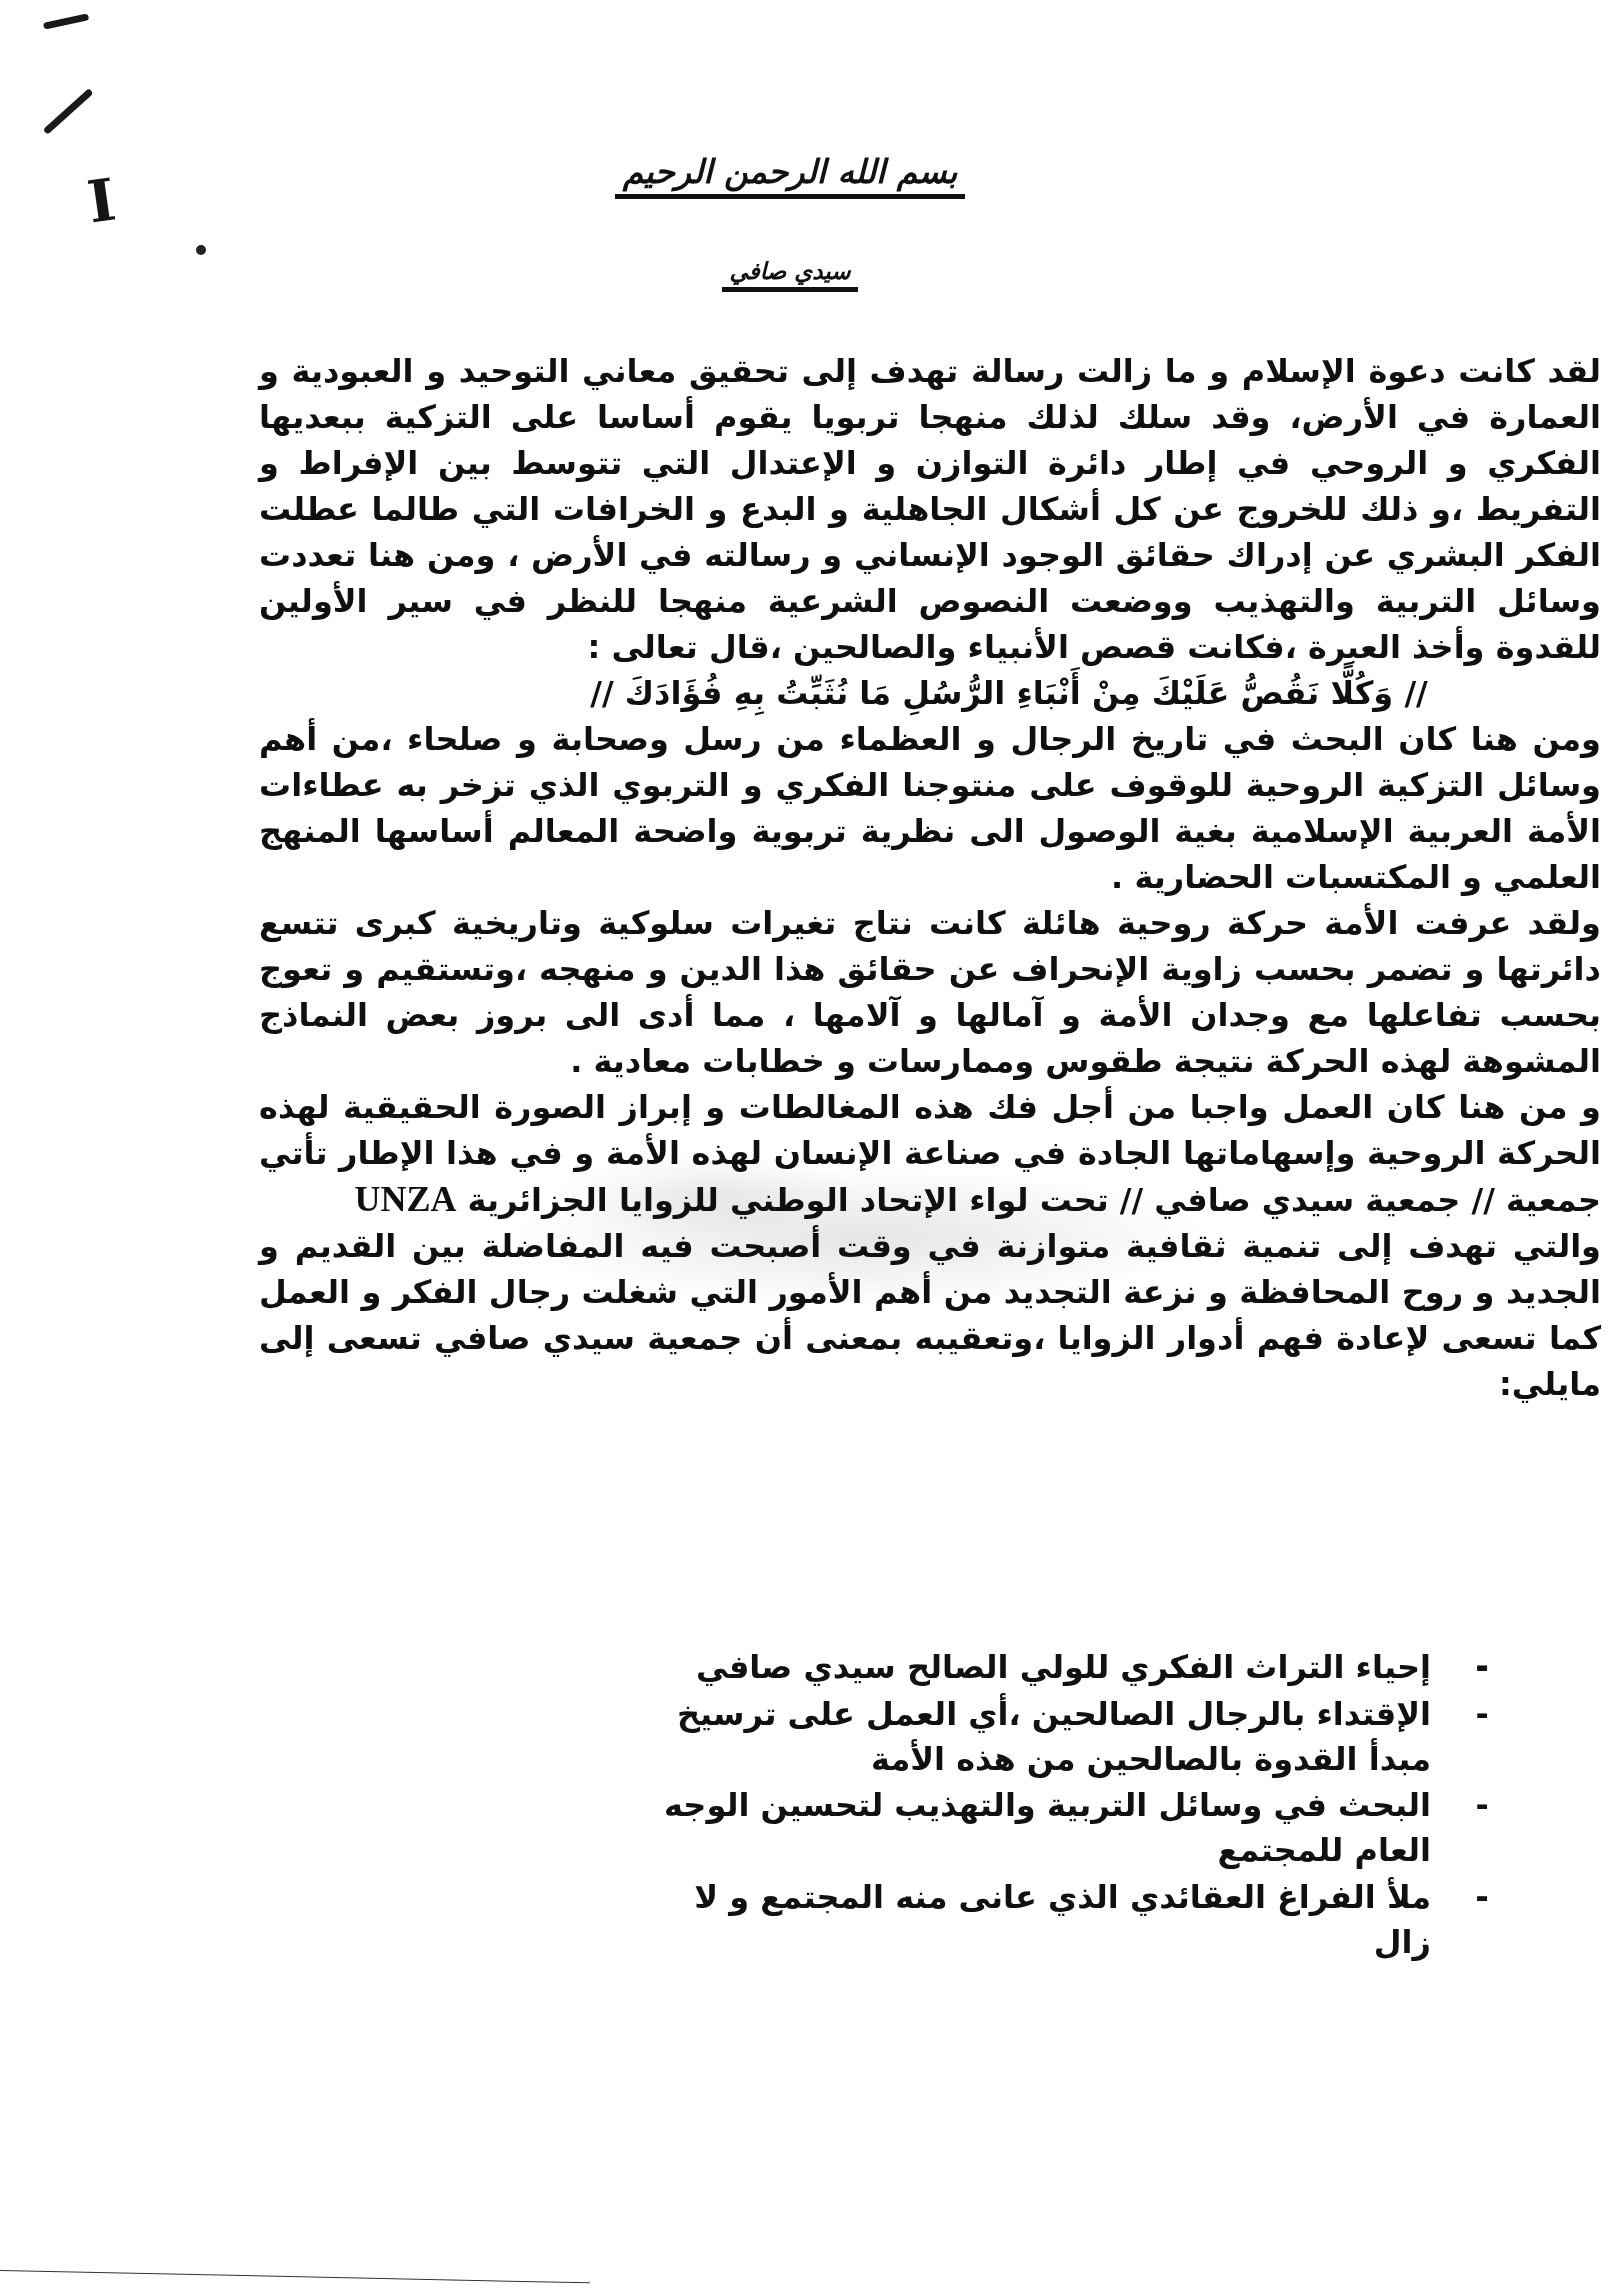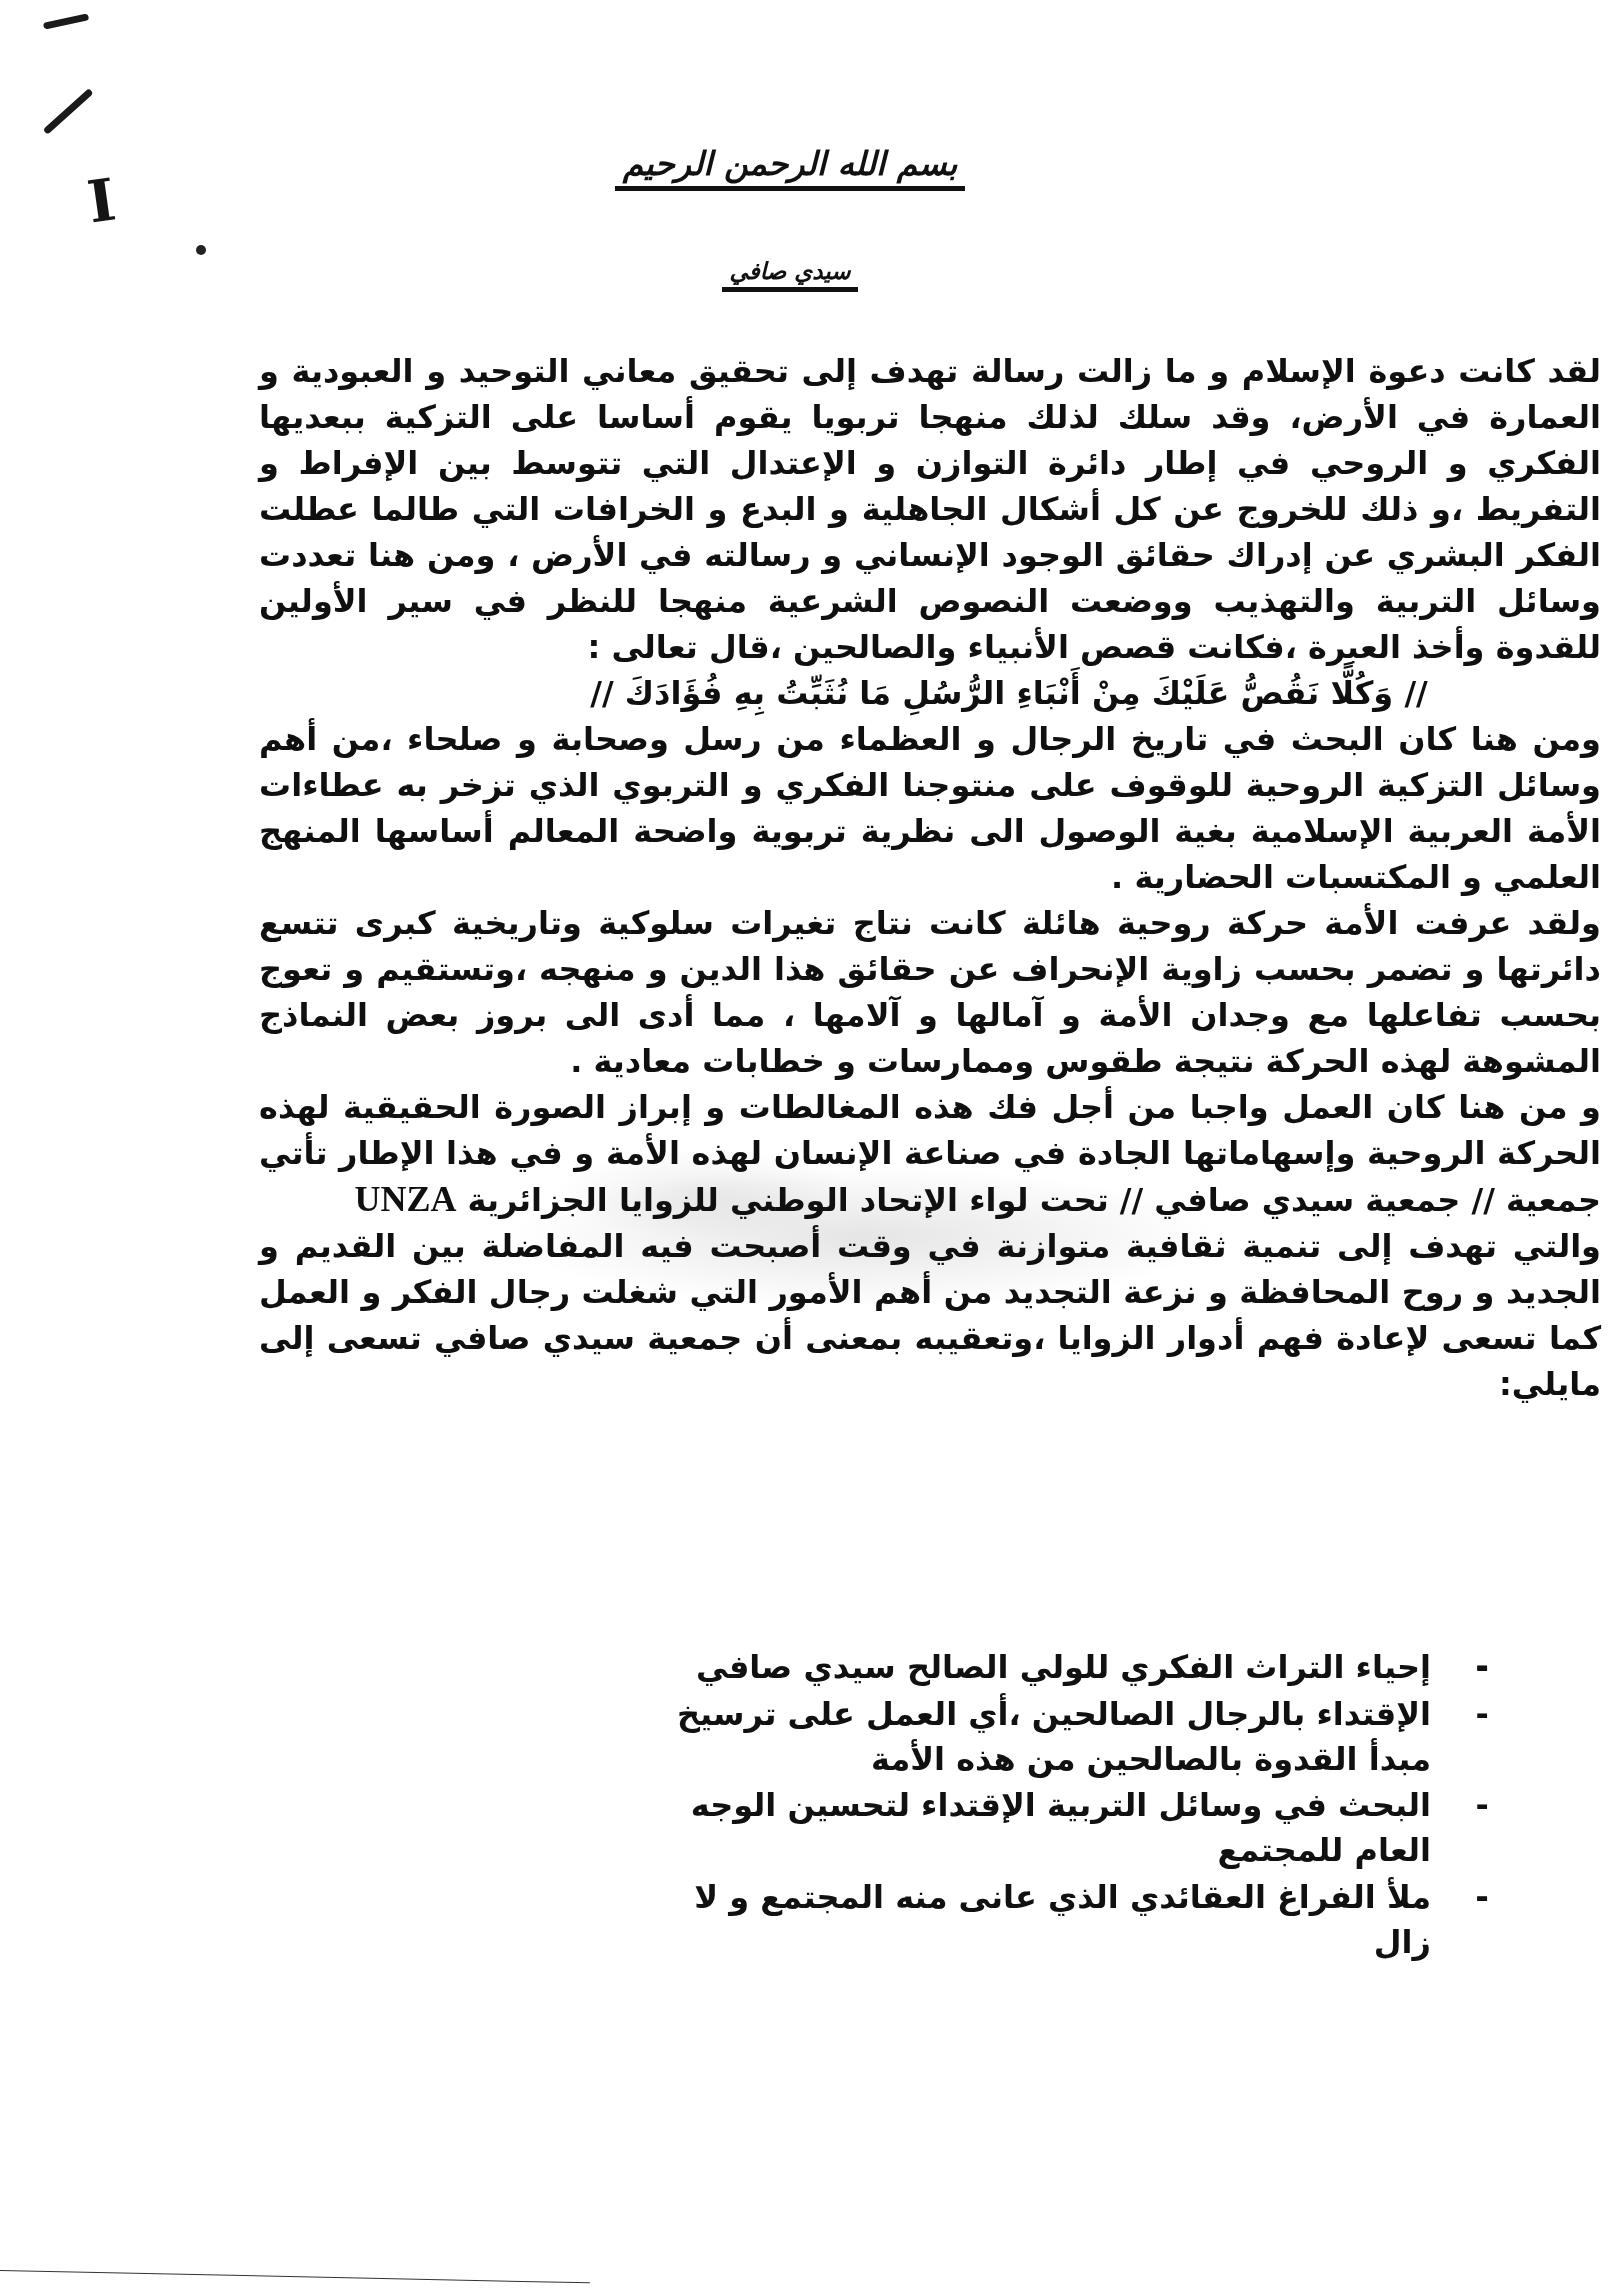--- a/index.html
+++ b/index.html
@@ -44,21 +44,21 @@
     .speck {
       position: absolute;
       left: 196px; top: 245px;
       width: 10px; height: 10px;
       background: #222;
       border-radius: 50%;
     }
 
     .basmala {
       position: absolute;
-      top: 144px;
+      top: 152px;
       left: 0; right: 0;
       text-align: center;
     }
     .basmala span {
       display: inline-block;
       direction: rtl;
       font-family: "DejaVu Sans", sans-serif;
       font-weight: bold;
       font-style: italic;
       font-size: 33px;
@@ -182,21 +182,21 @@
     <li>
       <span class="dash">-</span>
       <span>إحياء التراث الفكري للولي الصالح سيدي صافي</span>
     </li>
     <li>
       <span class="dash">-</span>
       <span>الإقتداء بالرجال الصالحين ،أي العمل على ترسيخ مبدأ القدوة بالصالحين من هذه الأمة</span>
     </li>
     <li>
       <span class="dash">-</span>
-      <span>البحث في وسائل التربية الإقتداء لتحسين الوجه العام للمجتمع</span>
+      <span>البحث في وسائل التربية والتهذيب لتحسين الوجه العام للمجتمع</span>
     </li>
     <li>
       <span class="dash">-</span>
     </li>
     <li>
       <span class="dash">-</span>
       <span>ملأ الفراغ العقائدي الذي عانى منه المجتمع و لا زال</span>
     </li>
   </ul>
 

